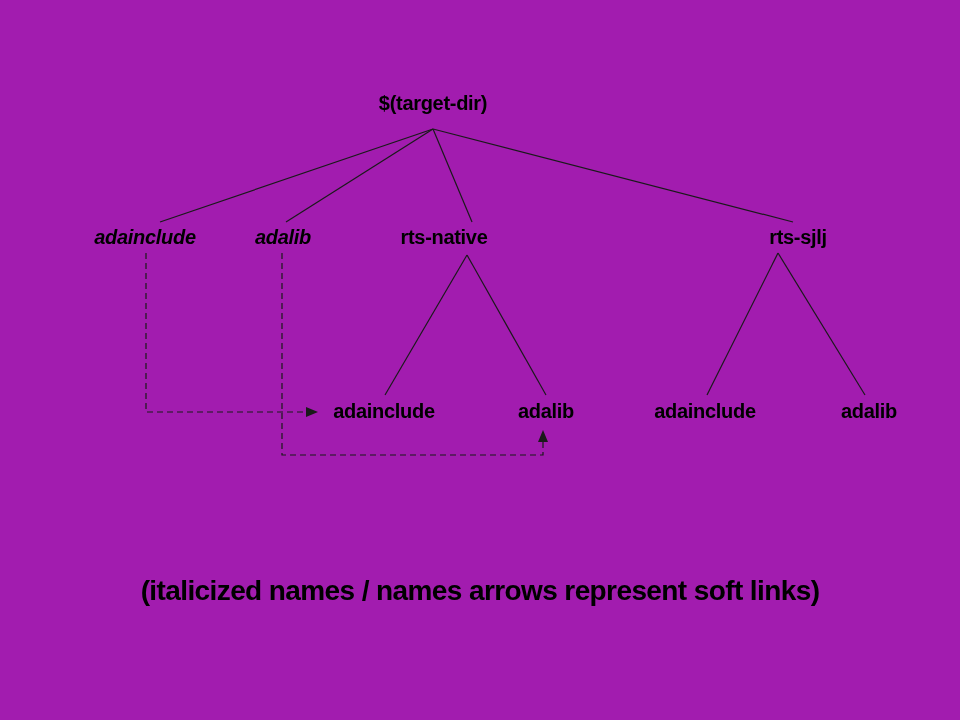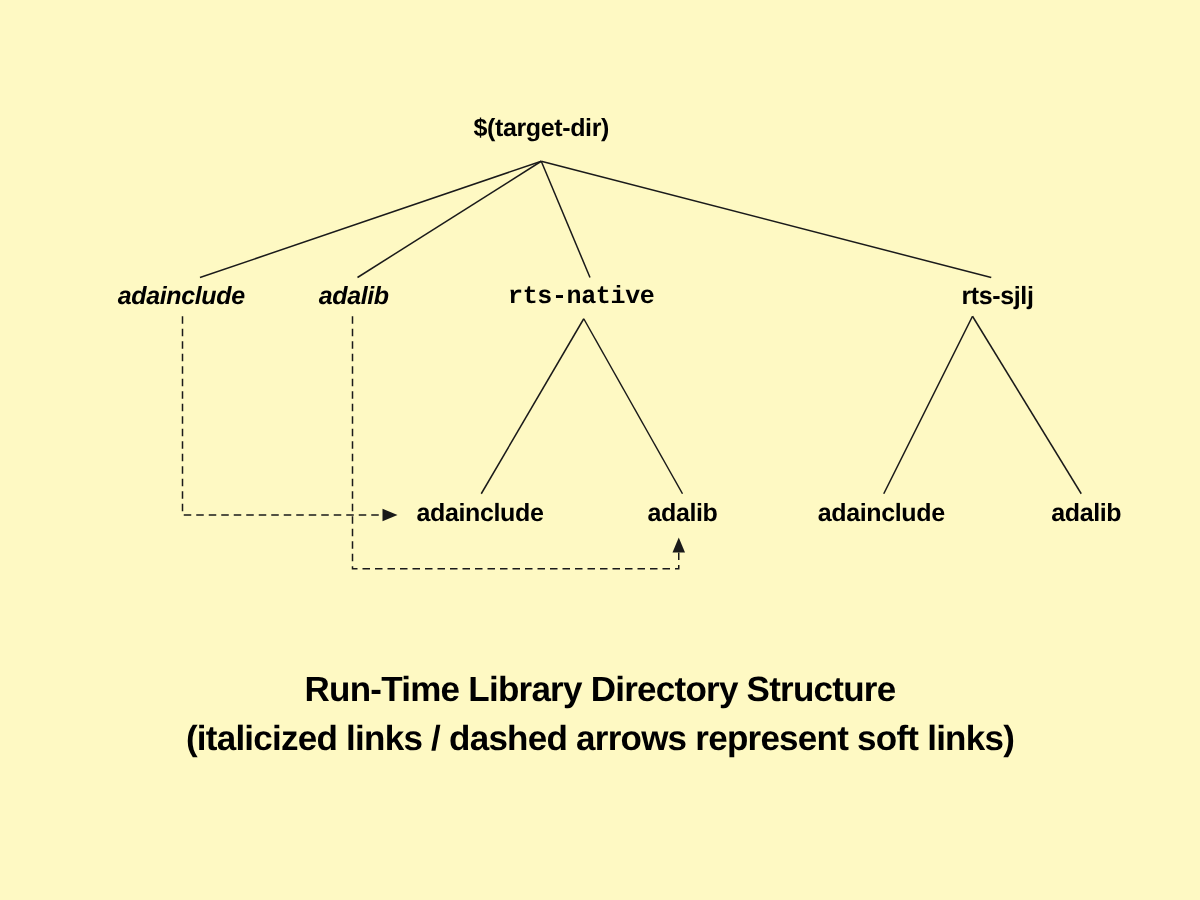--- a/index.html
+++ b/index.html
@@ -4,21 +4,21 @@
 <style>
   html, body {
     margin: 0;
     padding: 0;
     background: #ffffff;
   }
   #canvas {
     position: relative;
     width: 960px;
     height: 720px;
-    background: #fef9c3;
+    background: #a21caf;
     font-family: "Liberation Sans", sans-serif;
     overflow: hidden;
   }
   #lines-svg {
     position: absolute;
     left: 0;
     top: 0;
     width: 960px;
     height: 720px;
   }
@@ -79,25 +79,24 @@
     <g fill="#1a1a1a" stroke="none">
       <polygon points="318,412 306,407 306,417"></polygon>
       <polygon points="543,430 538,442 548,442"></polygon>
     </g>
   </svg>
 
   <div class="node" style="left:433px; top:92px;">$(target-dir)</div>
 
   <div class="node softlink" style="left:145px; top:226px;">adainclude</div>
   <div class="node softlink" style="left:283px; top:226px;">adalib</div>
-  <div class="node" style="left:465px; top:226px;font-family:Liberation Mono, monospace;">rts-native</div>
+  <div class="node" style="left:444px; top:226px;">rts-native</div>
   <div class="node" style="left:798px; top:226px;">rts-sjlj</div>
 
   <div class="node" style="left:384px; top:400px;">adainclude</div>
   <div class="node" style="left:546px; top:400px;">adalib</div>
 
   <div class="node" style="left:705px; top:400px;">adainclude</div>
   <div class="node" style="left:869px; top:400px;">adalib</div>
 
-  <div class="caption" id="caption-line1">Run-Time Library Directory Structure</div>
-  <div class="caption" id="caption-line2">(italicized links / dashed arrows represent soft links)</div>
+  <div class="caption" id="caption-line2">(italicized names / names arrows represent soft links)</div>
 
 </div>
 
 </body></html>

